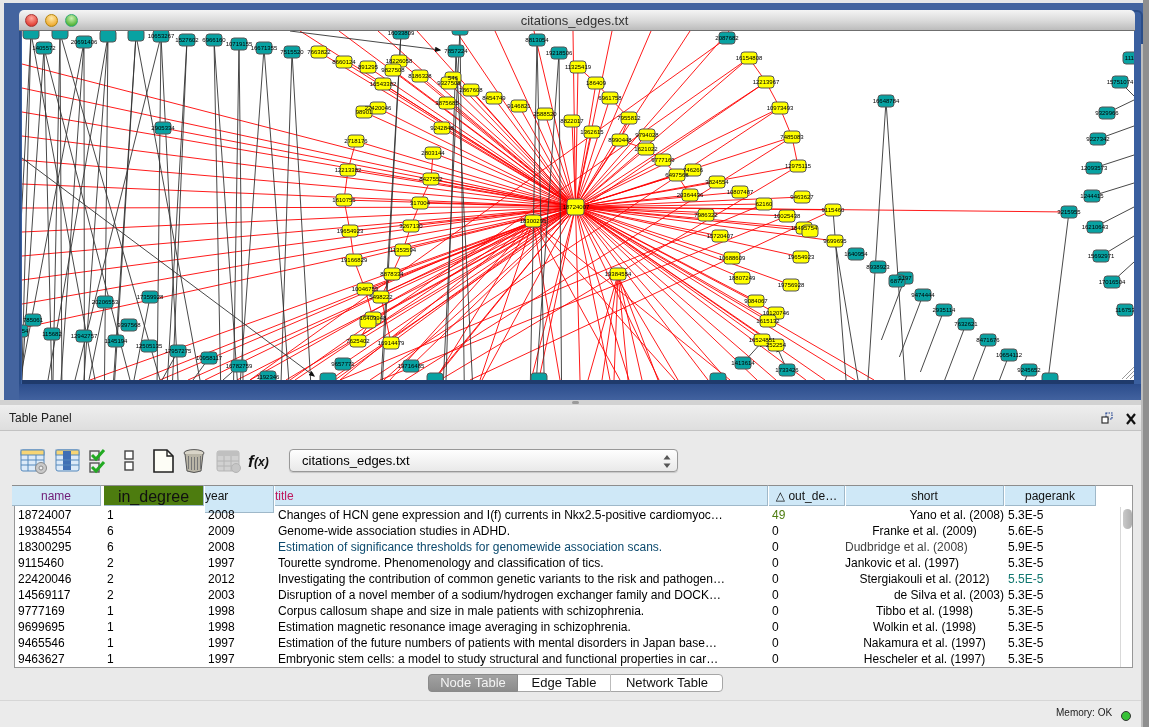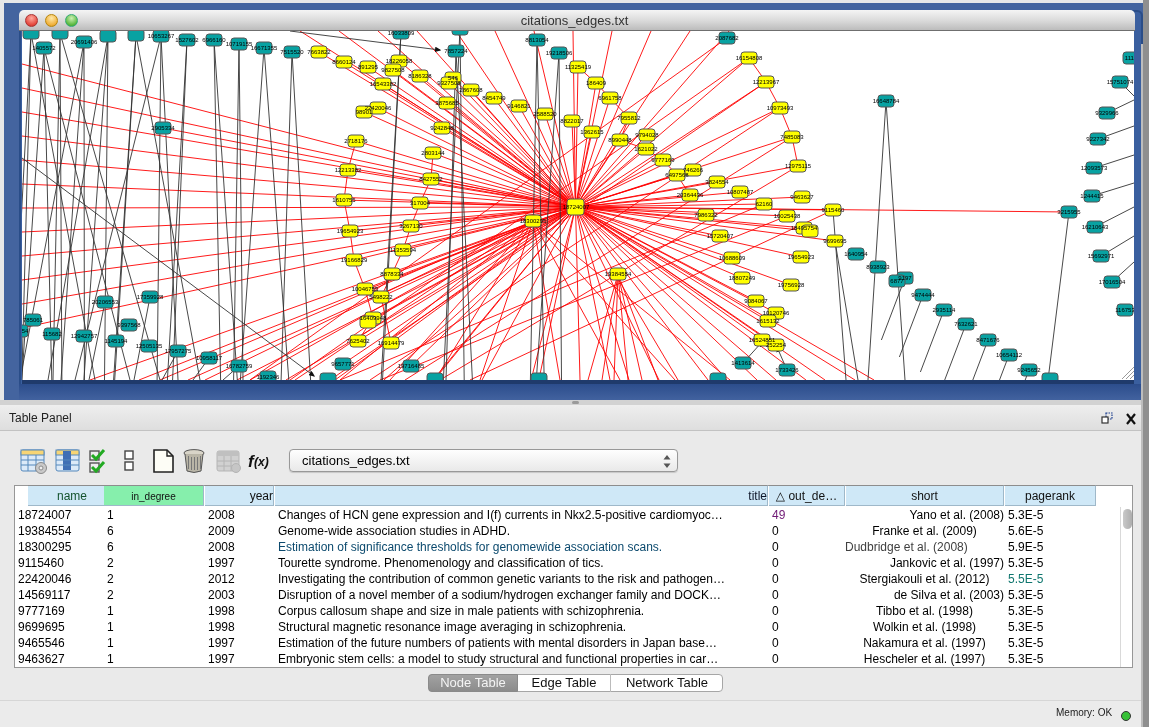--- a/index.html
+++ b/index.html
@@ -605,32 +605,32 @@
  <text x="240" y="19" font-size="12" font-style="italic" font-weight="bold" fill="#111" font-family="Liberation Serif,serif">(x)</text>
 </svg>
 
 <div class="abs" style="left:289px;top:449px;width:389px;height:23px;border:1px solid #989898;border-radius:4px;background:linear-gradient(#fefefe,#e9e9e9);box-shadow:0 1px 1px rgba(0,0,0,.15)"></div>
 <div class="abs" style="left:302px;top:453px;font-size:13px;color:#000">citations_edges.txt</div>
 <svg class="abs" style="left:661px;top:454px" width="12" height="15">
     <path d="M6 1 L9.5 5.5 L2.5 5.5 z M6 14 L9.5 9.5 L2.5 9.5 z" fill="#555"></path>
   </svg>
 
 <div class="abs" style="left:14px;top:485px;width:1119px;height:183px;background:#fff;border:1px solid #979797"></div>
-<div style="position:absolute;left:28px;top:485px;width:89px;height:21px;background:#cfe8f7;border-right:1px solid #9fb8c9;border-top:1px solid #8d8d8d;border-bottom:1px solid #9fb8c9;font-size:12px;text-align:center;line-height:21px;color:#14532d">name</div>
-<div style="position:absolute;left:104px;top:485px;width:100px;height:21px;background:#86efac;border-right:1px solid #9fb8c9;border-top:1px solid #8d8d8d;border-bottom:1px solid #9fb8c9;font-size:10px;text-align:center;line-height:21px;color:#111">in_degree</div>
-<div style="position:absolute;left:205px;top:485px;width:69px;height:21px;background:#cfe8f7;border-right:1px solid #9fb8c9;border-top:1px solid #8d8d8d;border-bottom:1px solid #9fb8c9;font-size:12px;text-align:right;line-height:21px;color:#111">year</div>
-<div style="position:absolute;left:275px;top:485px;width:493px;height:21px;background:#cfe8f7;border-right:1px solid #9fb8c9;border-top:1px solid #8d8d8d;border-bottom:1px solid #9fb8c9;font-size:12px;text-align:right;line-height:21px;color:#0f172a">title</div>
+<div style="position:absolute;left:12px;top:485px;width:89px;height:21px;background:#cfe8f7;border-right:1px solid #9fb8c9;border-top:1px solid #8d8d8d;border-bottom:1px solid #9fb8c9;font-size:12px;text-align:center;line-height:21px;color:#701a75">name</div>
+<div style="position:absolute;left:104px;top:485px;width:100px;height:21px;background:#4d7c0f;border-right:1px solid #9fb8c9;border-top:1px solid #8d8d8d;border-bottom:1px solid #9fb8c9;font-size:16px;text-align:center;line-height:21px;color:#111">in_degree</div>
+<div style="position:absolute;left:205px;top:485px;width:69px;height:28px;background:#cfe8f7;border-right:1px solid #9fb8c9;border-top:1px solid #8d8d8d;border-bottom:1px solid #9fb8c9;font-size:12px;text-align:left;line-height:21px;color:#111">year</div>
+<div style="position:absolute;left:275px;top:485px;width:493px;height:21px;background:#cfe8f7;border-right:1px solid #9fb8c9;border-top:1px solid #8d8d8d;border-bottom:1px solid #9fb8c9;font-size:12px;text-align:left;line-height:21px;color:#be185d">title</div>
 <div style="position:absolute;left:769px;top:485px;width:76px;height:21px;background:#cfe8f7;border-right:1px solid #9fb8c9;border-top:1px solid #8d8d8d;border-bottom:1px solid #9fb8c9;font-size:12px;text-align:center;line-height:21px;color:#111">△ out_de…</div>
 <div style="position:absolute;left:846px;top:485px;width:158px;height:21px;background:#cfe8f7;border-right:1px solid #9fb8c9;border-top:1px solid #8d8d8d;border-bottom:1px solid #9fb8c9;font-size:12px;text-align:center;line-height:21px;color:#111">short</div>
 <div style="position:absolute;left:1005px;top:485px;width:91px;height:21px;background:#cfe8f7;border-right:1px solid #9fb8c9;border-top:1px solid #8d8d8d;border-bottom:1px solid #9fb8c9;font-size:12px;text-align:center;line-height:21px;color:#111">pagerank</div>
 <div style="position:absolute;left:18px;top:507px;height:16px;font-size:12px;line-height:16px;color:#000;white-space:nowrap">18724007</div>
 <div style="position:absolute;left:107px;top:507px;height:16px;font-size:12px;line-height:16px;color:#000;white-space:nowrap">1</div>
 <div style="position:absolute;left:208px;top:507px;height:16px;font-size:12px;line-height:16px;color:#000;white-space:nowrap">2008</div>
 <div style="position:absolute;left:278px;top:507px;height:16px;font-size:12px;line-height:16px;color:#000;white-space:nowrap">Changes of HCN gene expression and I(f) currents in Nkx2.5-positive cardiomyoc…</div>
-<div style="position:absolute;left:772px;top:507px;height:16px;font-size:12px;line-height:16px;color:#701a75;white-space:nowrap">49</div>
+<div style="position:absolute;left:772px;top:507px;height:16px;font-size:12px;line-height:16px;color:#4d7c0f;white-space:nowrap">49</div>
 <div style="position:absolute;left:845px;top:507px;width:159px;height:16px;font-size:12px;line-height:16px;text-align:right;color:#000;white-space:nowrap">Yano et al. (2008)</div>
 <div style="position:absolute;left:1008px;top:507px;height:16px;font-size:12px;line-height:16px;color:#000;white-space:nowrap">5.3E-5</div>
 <div style="position:absolute;left:18px;top:523px;height:16px;font-size:12px;line-height:16px;color:#000;white-space:nowrap">19384554</div>
 <div style="position:absolute;left:107px;top:523px;height:16px;font-size:12px;line-height:16px;color:#000;white-space:nowrap">6</div>
 <div style="position:absolute;left:208px;top:523px;height:16px;font-size:12px;line-height:16px;color:#000;white-space:nowrap">2009</div>
 <div style="position:absolute;left:278px;top:523px;height:16px;font-size:12px;line-height:16px;color:#000;white-space:nowrap">Genome-wide association studies in ADHD.</div>
 <div style="position:absolute;left:772px;top:523px;height:16px;font-size:12px;line-height:16px;color:#000;white-space:nowrap">0</div>
 <div style="position:absolute;left:845px;top:523px;width:159px;height:16px;font-size:12px;line-height:16px;text-align:center;color:#000;white-space:nowrap">Franke et al. (2009)</div>
 <div style="position:absolute;left:1008px;top:523px;height:16px;font-size:12px;line-height:16px;color:#000;white-space:nowrap">5.6E-5</div>
 <div style="position:absolute;left:18px;top:539px;height:16px;font-size:12px;line-height:16px;color:#000;white-space:nowrap">18300295</div>
@@ -638,21 +638,21 @@
 <div style="position:absolute;left:208px;top:539px;height:16px;font-size:12px;line-height:16px;color:#000;white-space:nowrap">2008</div>
 <div style="position:absolute;left:278px;top:539px;height:16px;font-size:12px;line-height:16px;color:#0c4a6e;white-space:nowrap">Estimation of significance thresholds for genomewide association scans.</div>
 <div style="position:absolute;left:772px;top:539px;height:16px;font-size:12px;line-height:16px;color:#000;white-space:nowrap">0</div>
 <div style="position:absolute;left:845px;top:539px;width:159px;height:16px;font-size:12px;line-height:16px;text-align:left;color:#404040;white-space:nowrap">Dudbridge et al. (2008)</div>
 <div style="position:absolute;left:1008px;top:539px;height:16px;font-size:12px;line-height:16px;color:#000;white-space:nowrap">5.9E-5</div>
 <div style="position:absolute;left:18px;top:555px;height:16px;font-size:12px;line-height:16px;color:#000;white-space:nowrap">9115460</div>
 <div style="position:absolute;left:107px;top:555px;height:16px;font-size:12px;line-height:16px;color:#000;white-space:nowrap">2</div>
 <div style="position:absolute;left:208px;top:555px;height:16px;font-size:12px;line-height:16px;color:#000;white-space:nowrap">1997</div>
 <div style="position:absolute;left:278px;top:555px;height:16px;font-size:12px;line-height:16px;color:#000;white-space:nowrap">Tourette syndrome. Phenomenology and classification of tics.</div>
 <div style="position:absolute;left:772px;top:555px;height:16px;font-size:12px;line-height:16px;color:#000;white-space:nowrap">0</div>
-<div style="position:absolute;left:845px;top:555px;width:159px;height:16px;font-size:12px;line-height:16px;text-align:right;color:#000;white-space:nowrap">Jankovic et al. (1997)</div>
+<div style="position:absolute;left:845px;top:555px;width:159px;height:16px;font-size:12px;line-height:16px;text-align:left;color:#000;white-space:nowrap">Jankovic et al. (1997)</div>
 <div style="position:absolute;left:1008px;top:555px;height:16px;font-size:12px;line-height:16px;color:#000;white-space:nowrap">5.3E-5</div>
 <div style="position:absolute;left:18px;top:571px;height:16px;font-size:12px;line-height:16px;color:#000;white-space:nowrap">22420046</div>
 <div style="position:absolute;left:107px;top:571px;height:16px;font-size:12px;line-height:16px;color:#000;white-space:nowrap">2</div>
 <div style="position:absolute;left:208px;top:571px;height:16px;font-size:12px;line-height:16px;color:#000;white-space:nowrap">2012</div>
 <div style="position:absolute;left:278px;top:571px;height:16px;font-size:12px;line-height:16px;color:#000;white-space:nowrap">Investigating the contribution of common genetic variants to the risk and pathogen…</div>
 <div style="position:absolute;left:772px;top:571px;height:16px;font-size:12px;line-height:16px;color:#000;white-space:nowrap">0</div>
 <div style="position:absolute;left:845px;top:571px;width:159px;height:16px;font-size:12px;line-height:16px;text-align:center;color:#000;white-space:nowrap">Stergiakouli et al. (2012)</div>
 <div style="position:absolute;left:1008px;top:571px;height:16px;font-size:12px;line-height:16px;color:#0f766e;white-space:nowrap">5.5E-5</div>
 <div style="position:absolute;left:18px;top:587px;height:16px;font-size:12px;line-height:16px;color:#000;white-space:nowrap">14569117</div>
 <div style="position:absolute;left:107px;top:587px;height:16px;font-size:12px;line-height:16px;color:#000;white-space:nowrap">2</div>
@@ -664,21 +664,21 @@
 <div style="position:absolute;left:18px;top:603px;height:16px;font-size:12px;line-height:16px;color:#000;white-space:nowrap">9777169</div>
 <div style="position:absolute;left:107px;top:603px;height:16px;font-size:12px;line-height:16px;color:#000;white-space:nowrap">1</div>
 <div style="position:absolute;left:208px;top:603px;height:16px;font-size:12px;line-height:16px;color:#000;white-space:nowrap">1998</div>
 <div style="position:absolute;left:278px;top:603px;height:16px;font-size:12px;line-height:16px;color:#000;white-space:nowrap">Corpus callosum shape and size in male patients with schizophrenia.</div>
 <div style="position:absolute;left:772px;top:603px;height:16px;font-size:12px;line-height:16px;color:#000;white-space:nowrap">0</div>
 <div style="position:absolute;left:845px;top:603px;width:159px;height:16px;font-size:12px;line-height:16px;text-align:center;color:#000;white-space:nowrap">Tibbo et al. (1998)</div>
 <div style="position:absolute;left:1008px;top:603px;height:16px;font-size:12px;line-height:16px;color:#000;white-space:nowrap">5.3E-5</div>
 <div style="position:absolute;left:18px;top:619px;height:16px;font-size:12px;line-height:16px;color:#000;white-space:nowrap">9699695</div>
 <div style="position:absolute;left:107px;top:619px;height:16px;font-size:12px;line-height:16px;color:#000;white-space:nowrap">1</div>
 <div style="position:absolute;left:208px;top:619px;height:16px;font-size:12px;line-height:16px;color:#000;white-space:nowrap">1998</div>
-<div style="position:absolute;left:278px;top:619px;height:16px;font-size:12px;line-height:16px;color:#000;white-space:nowrap">Structural magnetic resonance image averaging in schizophrenia.</div>
+<div style="position:absolute;left:278px;top:619px;height:16px;font-size:12px;line-height:16px;color:#000;white-space:nowrap">Estimation magnetic resonance image averaging in schizophrenia.</div>
 <div style="position:absolute;left:772px;top:619px;height:16px;font-size:12px;line-height:16px;color:#000;white-space:nowrap">0</div>
 <div style="position:absolute;left:845px;top:619px;width:159px;height:16px;font-size:12px;line-height:16px;text-align:center;color:#000;white-space:nowrap">Wolkin et al. (1998)</div>
 <div style="position:absolute;left:1008px;top:619px;height:16px;font-size:12px;line-height:16px;color:#000;white-space:nowrap">5.3E-5</div>
 <div style="position:absolute;left:18px;top:635px;height:16px;font-size:12px;line-height:16px;color:#000;white-space:nowrap">9465546</div>
 <div style="position:absolute;left:107px;top:635px;height:16px;font-size:12px;line-height:16px;color:#000;white-space:nowrap">1</div>
 <div style="position:absolute;left:208px;top:635px;height:16px;font-size:12px;line-height:16px;color:#000;white-space:nowrap">1997</div>
 <div style="position:absolute;left:278px;top:635px;height:16px;font-size:12px;line-height:16px;color:#000;white-space:nowrap">Estimation of the future numbers of patients with mental disorders in Japan base…</div>
 <div style="position:absolute;left:772px;top:635px;height:16px;font-size:12px;line-height:16px;color:#000;white-space:nowrap">0</div>
 <div style="position:absolute;left:845px;top:635px;width:159px;height:16px;font-size:12px;line-height:16px;text-align:center;color:#000;white-space:nowrap">Nakamura et al. (1997)</div>
 <div style="position:absolute;left:1008px;top:635px;height:16px;font-size:12px;line-height:16px;color:#000;white-space:nowrap">5.3E-5</div>

